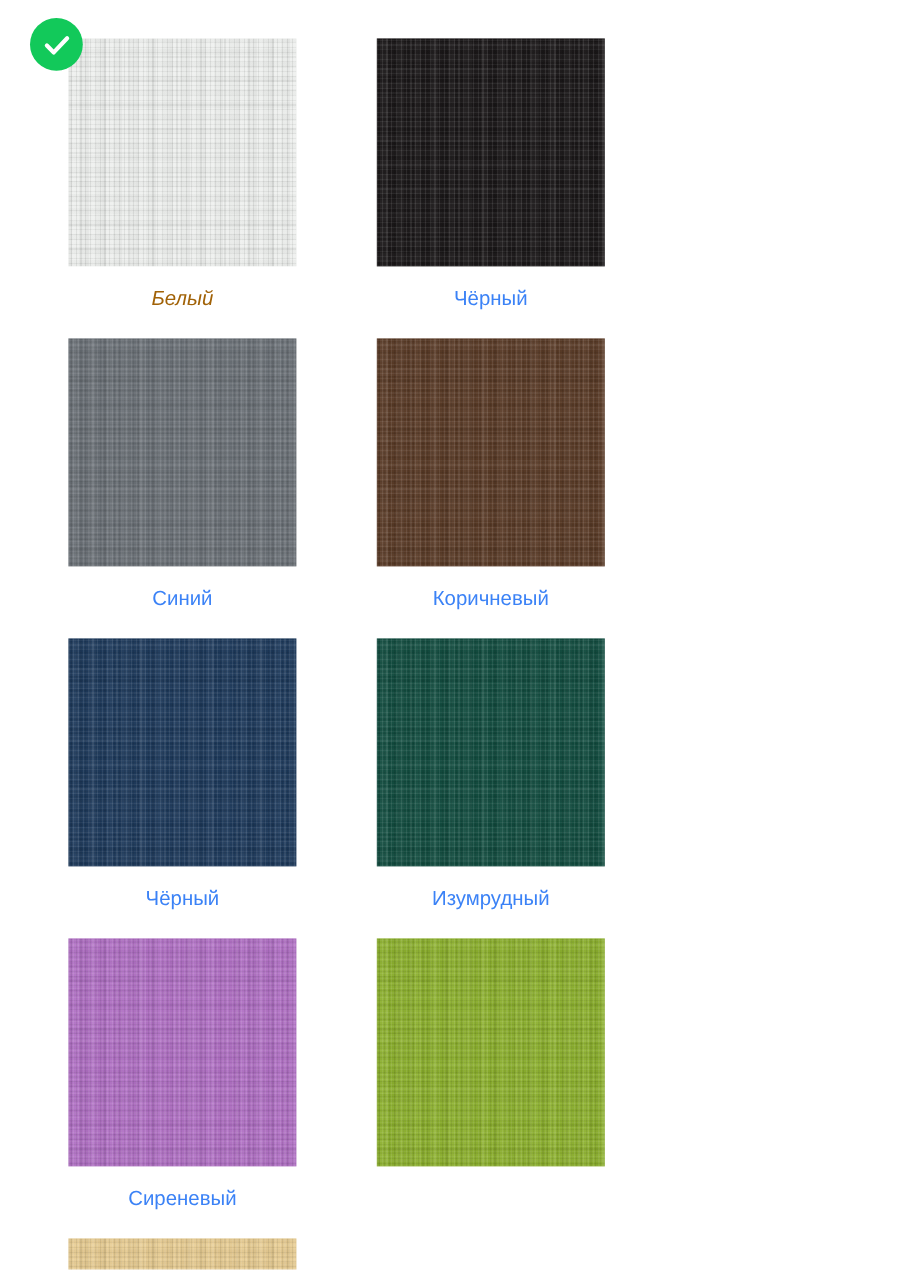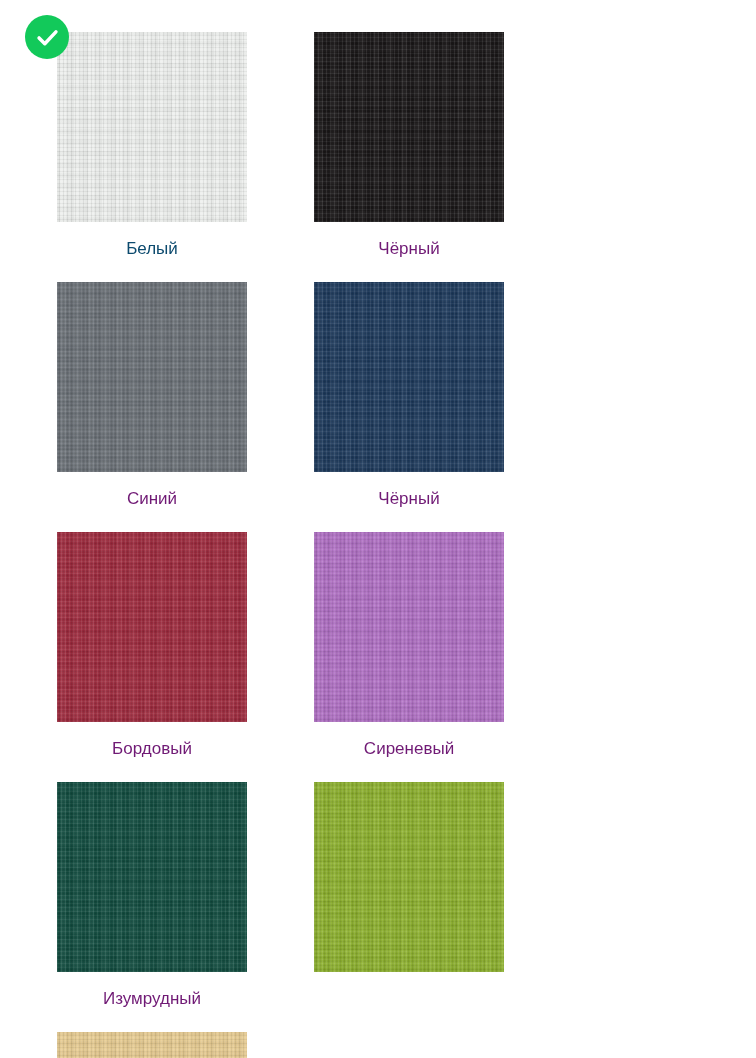--- a/index.html
+++ b/index.html
@@ -97,27 +97,28 @@
         rgba(0,0,0,0.025) 5px,
         rgba(255,255,255,0.022) 5px,
         rgba(255,255,255,0.022) 11px);
     pointer-events: none;
   }
 
   .swatch-label {
     margin-top: 17px;
     font-size: 17px;
     line-height: 20px;
-    color: #701a75;
+    color: #3b82f6;
     text-align: center;
     white-space: nowrap;
   }
 
   .swatch-cell.is-selected .swatch-label {
-    color: #0c4a6e;
+    color: #a16207;
+    font-style: italic;
   }
 
   .check-badge {
     position: absolute;
     left: -32px;
     top: -17px;
     width: 44px;
     height: 44px;
     border-radius: 50%;
     background: #12c95a;
@@ -159,44 +160,44 @@
       <div class="swatch-label">Чёрный</div>
     </div>
     <div class="swatch-cell">
       <div class="swatch-tile-wrap">
         <div class="swatch-tile" style="background-color: rgb(107, 113, 119);"></div>
       </div>
       <div class="swatch-label">Синий</div>
     </div>
     <div class="swatch-cell">
       <div class="swatch-tile-wrap">
+        <div class="swatch-tile" style="background-color: rgb(90, 59, 39);"></div>
+      </div>
+      <div class="swatch-label">Коричневый</div>
+    </div>
+    <div class="swatch-cell">
+      <div class="swatch-tile-wrap">
         <div class="swatch-tile" style="background-color: rgb(30, 58, 92);"></div>
       </div>
       <div class="swatch-label">Чёрный</div>
     </div>
     <div class="swatch-cell">
       <div class="swatch-tile-wrap">
-        <div class="swatch-tile" style="background-color: rgb(158, 43, 62);"></div>
-      </div>
-      <div class="swatch-label">Бордовый</div>
+        <div class="swatch-tile" style="background-color: rgb(18, 77, 64);"></div>
+      </div>
+      <div class="swatch-label">Изумрудный</div>
     </div>
     <div class="swatch-cell">
       <div class="swatch-tile-wrap">
         <div class="swatch-tile" style="background-color: rgb(176, 112, 196);"></div>
       </div>
       <div class="swatch-label">Сиреневый</div>
     </div>
     <div class="swatch-cell">
       <div class="swatch-tile-wrap">
-        <div class="swatch-tile" style="background-color: rgb(18, 77, 64);"></div>
-      </div>
-      <div class="swatch-label">Изумрудный</div>
-    </div>
-    <div class="swatch-cell">
-      <div class="swatch-tile-wrap">
         <div class="swatch-tile" style="background-color: rgb(140, 176, 46);"></div>
       </div>
     </div>
     <div class="swatch-cell">
       <div class="swatch-tile-wrap">
         <div class="swatch-tile" style="background-color: rgb(231, 204, 146);"></div>
       </div>
     </div>
   </div>
 

